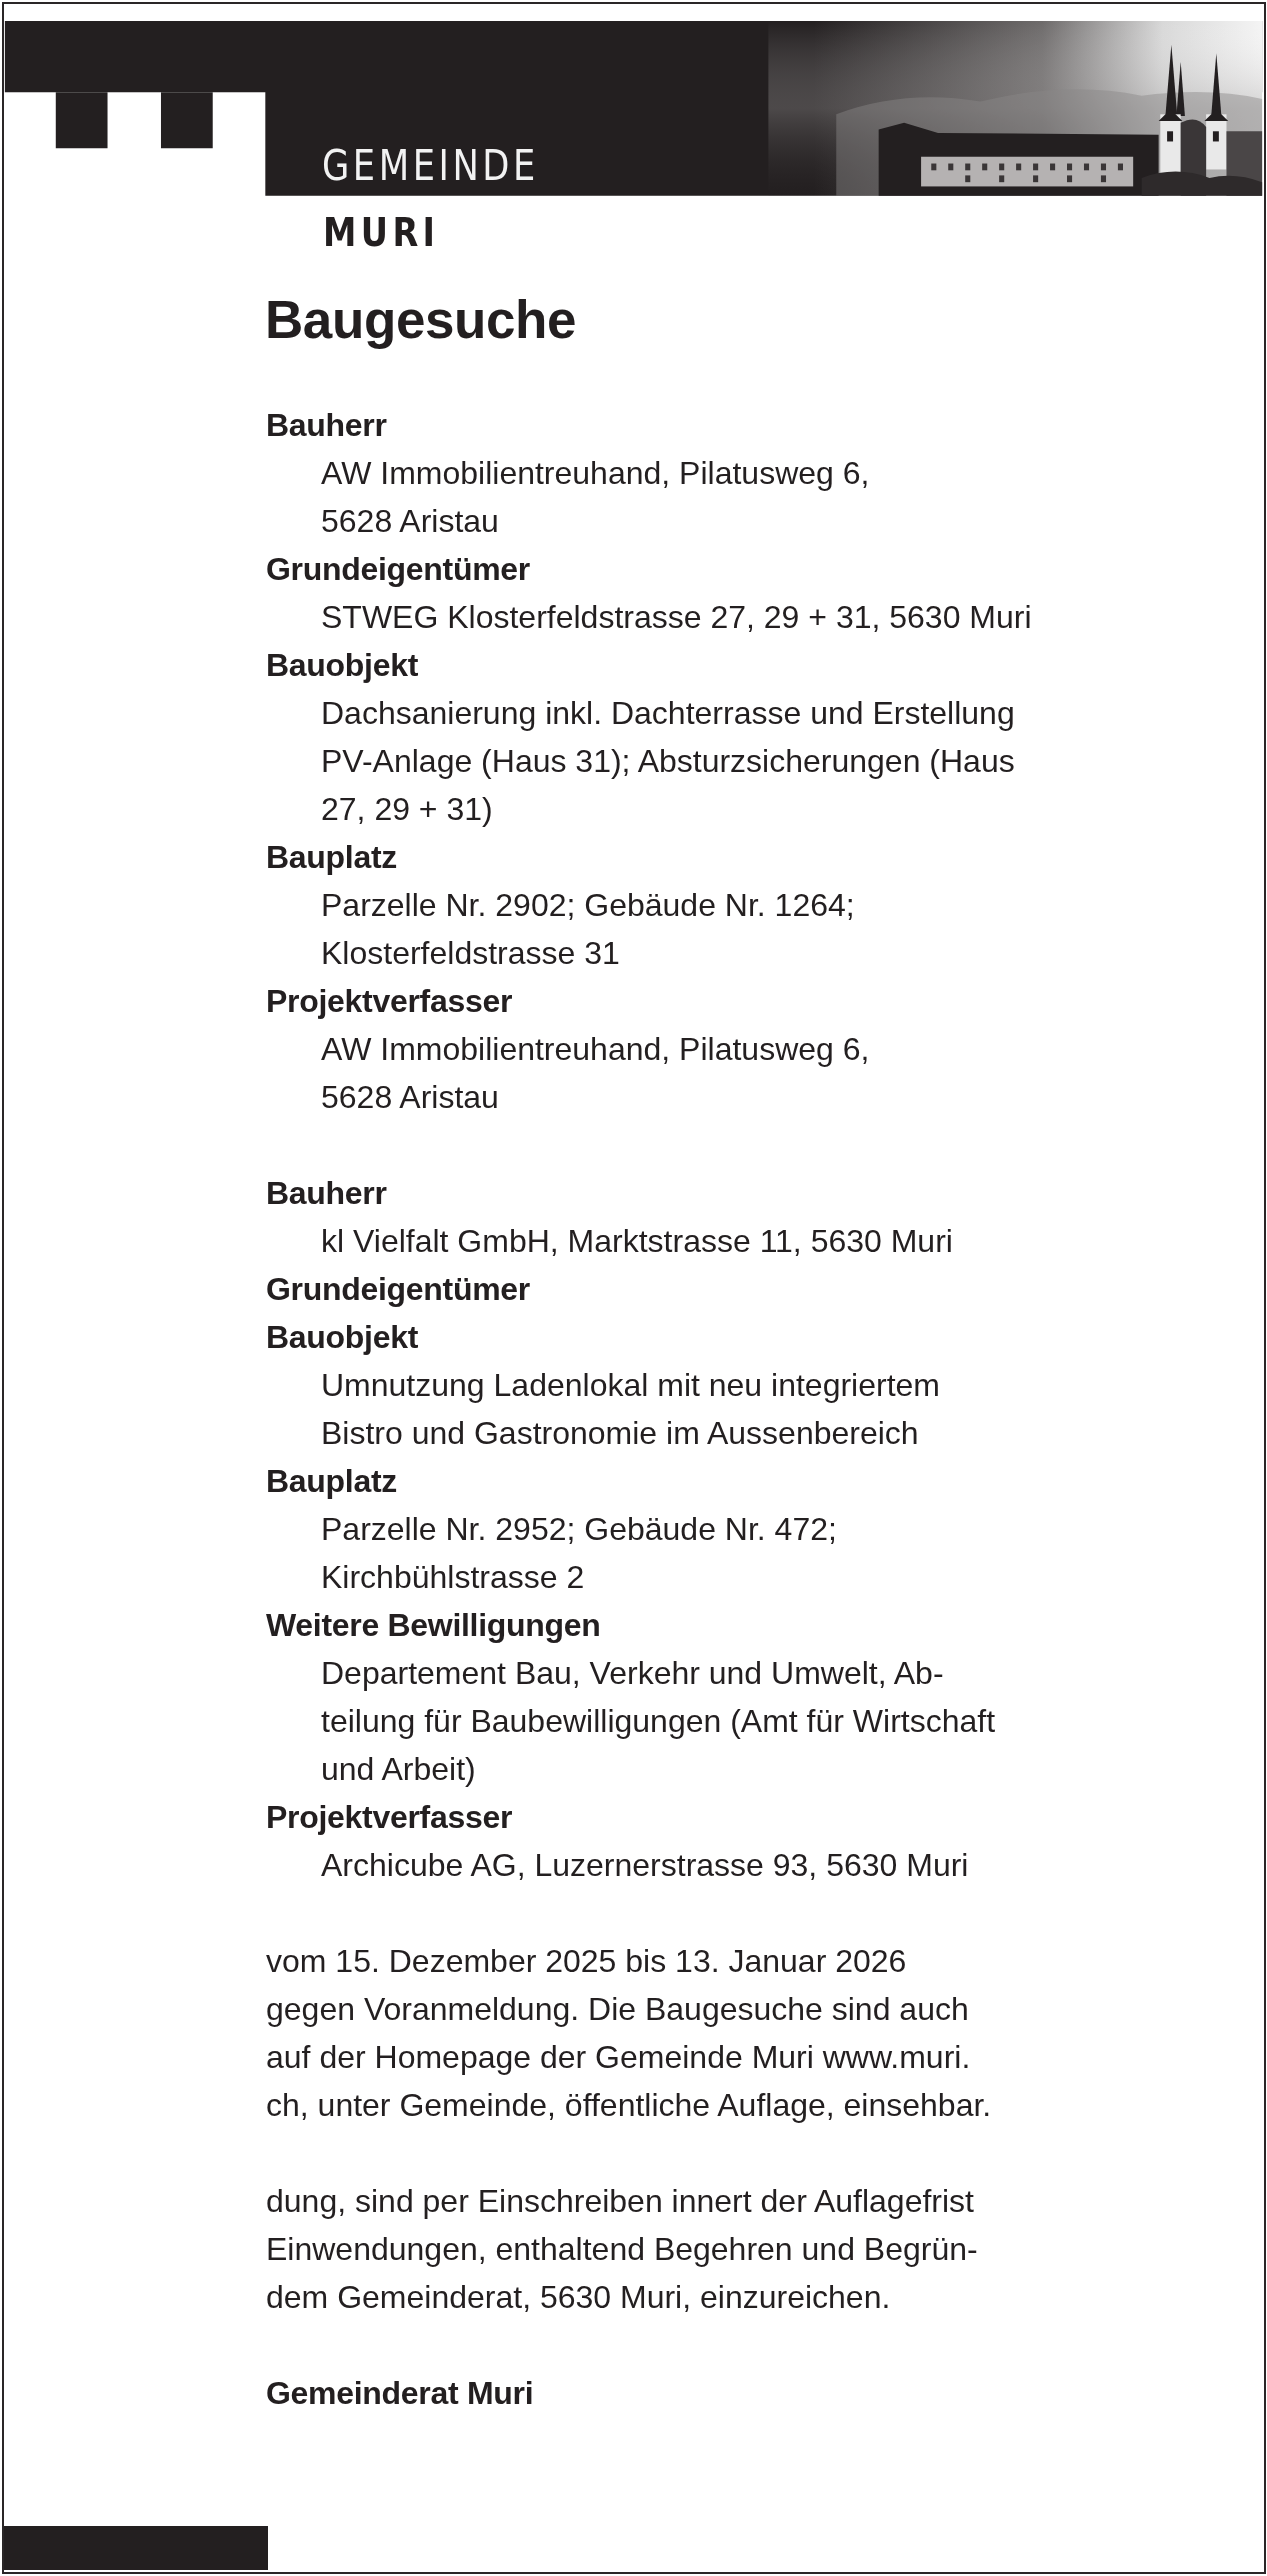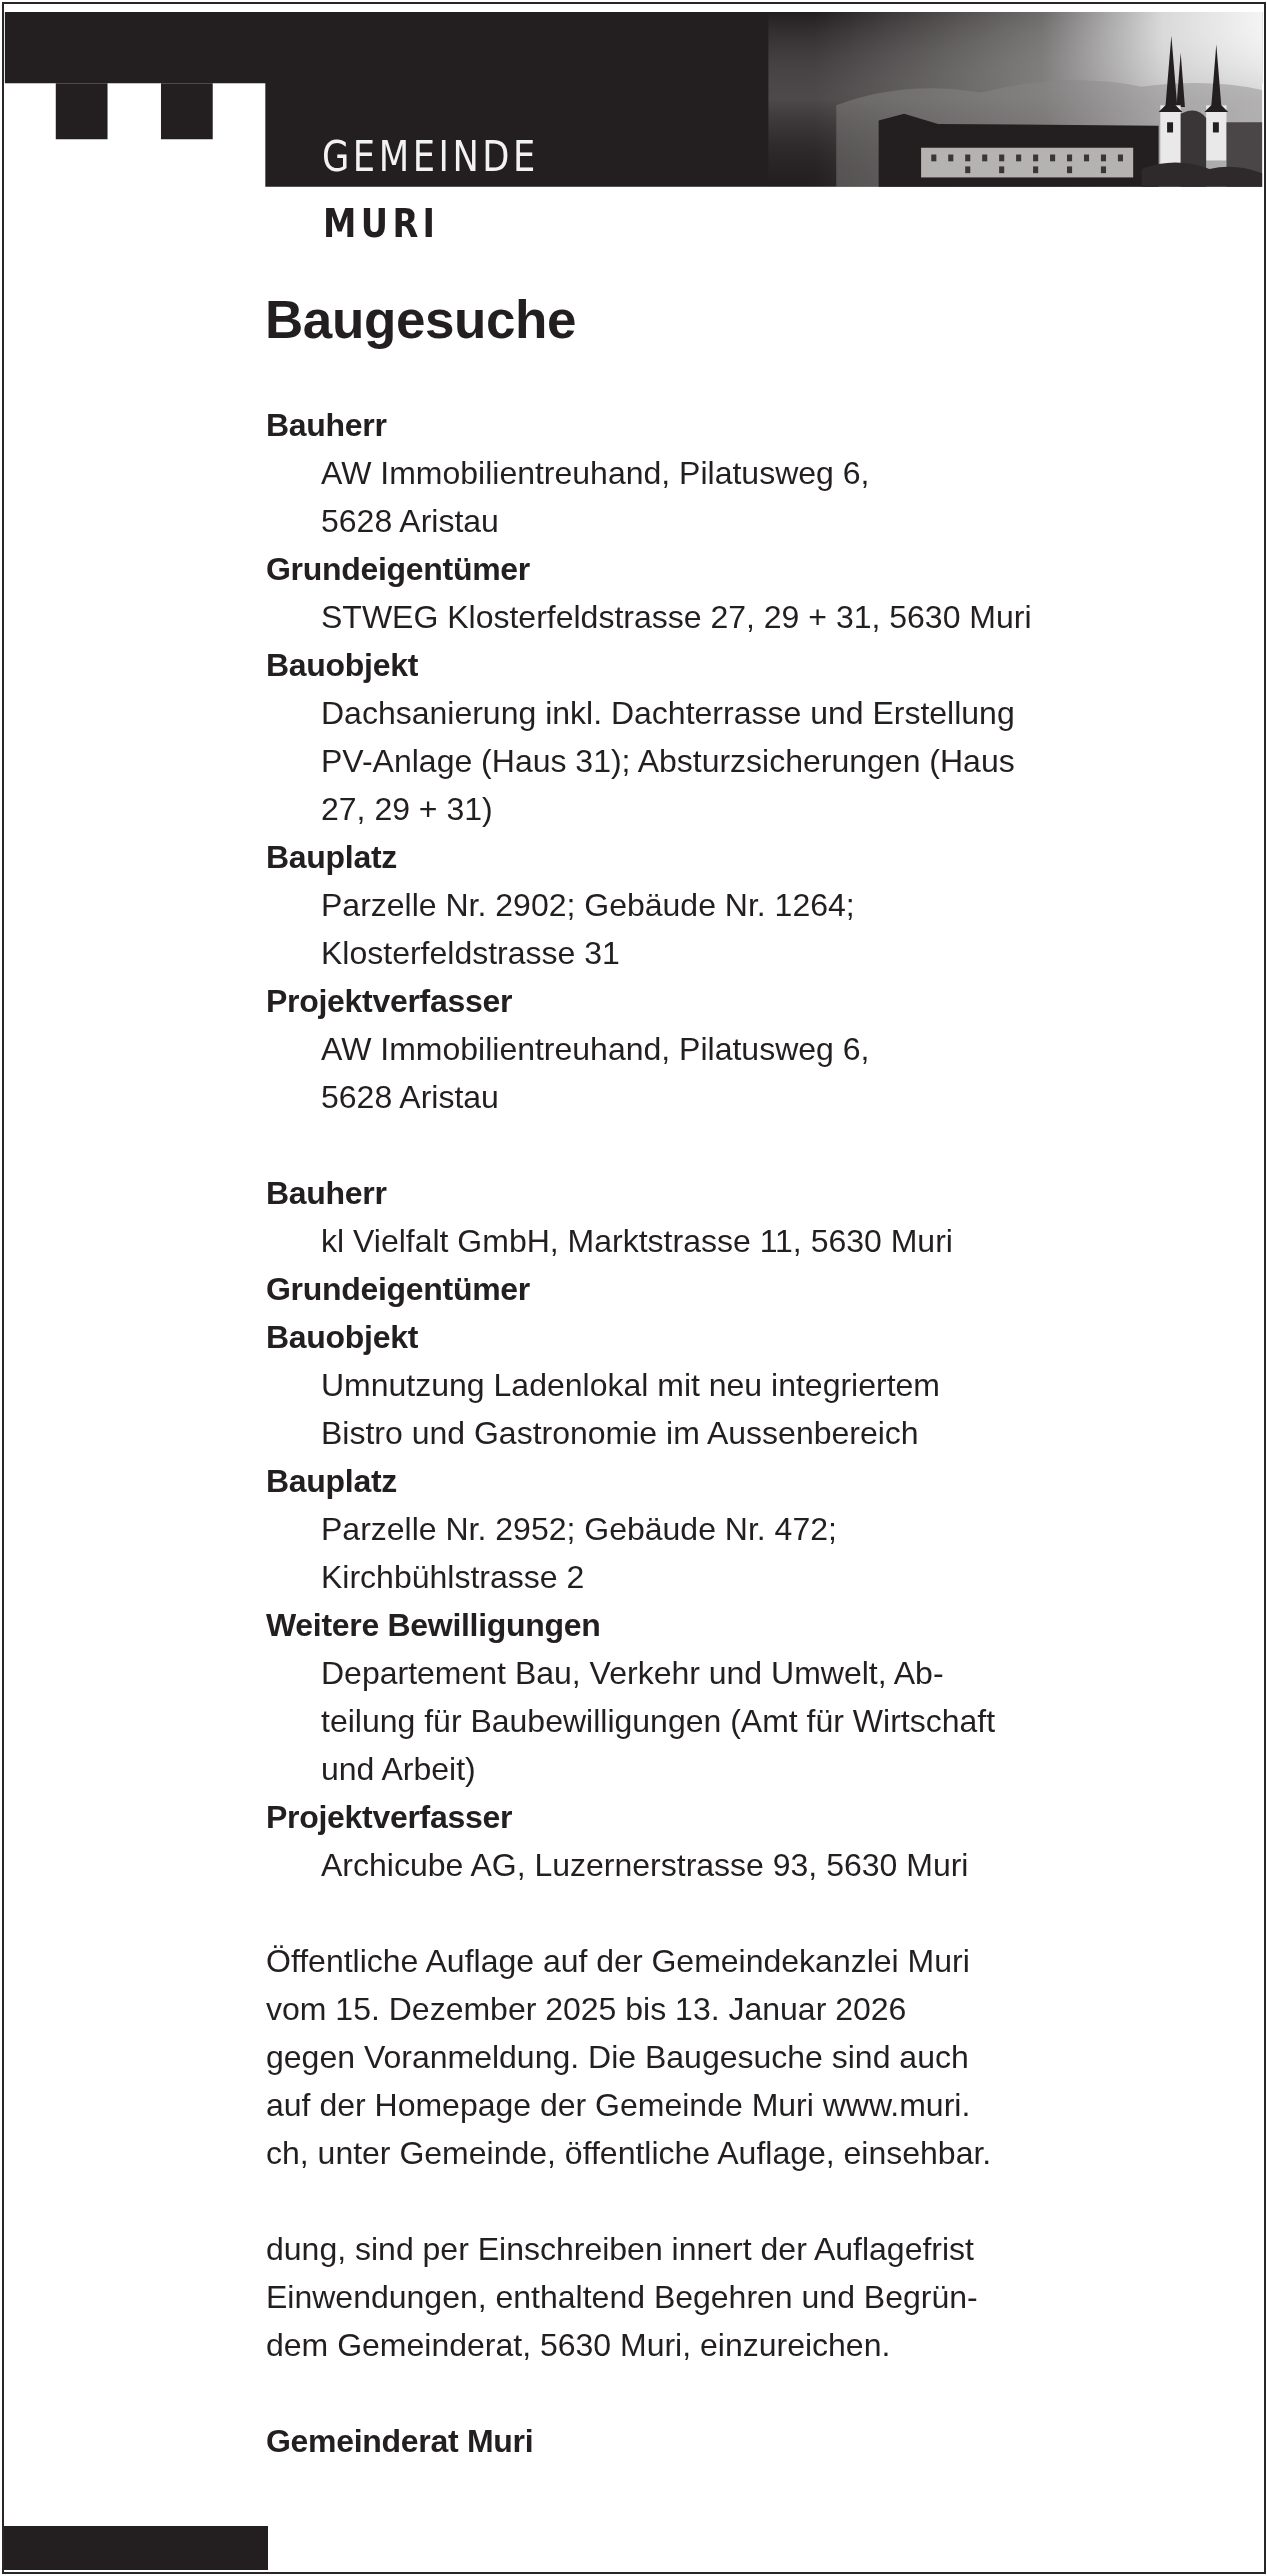--- a/index.html
+++ b/index.html
@@ -3,21 +3,21 @@
 <meta charset="utf-8">
 <style>
   html, body { margin: 0; padding: 0; background: #ffffff; }
   body { width: 1267px; height: 2576px; position: relative; overflow: hidden;
          font-family: "Liberation Sans", sans-serif; color: #231f20; }
 
   .frame { position: absolute; left: 1.7px; top: 1.7px; width: 1260px; height: 2568px;
            border: 2.5px solid #2a2627; border-top-width: 2.5px; box-sizing: content-box; }
 
   
-  .hdr { position: absolute; left: 4.2px; top: 12px; width: 1025px; height: 179px; }
+  .hdr { position: absolute; left: 4.2px; top: 21px; width: 1025px; height: 179px; }
   .hdr svg { display: block; }
   .gemeinde { position: absolute; left: 318px; top: 124px; font-size: 42px; line-height: 42px;
               font-weight: normal; letter-spacing: 4.2px; color: #f2f2f2; font-family: "DejaVu Sans", sans-serif;
               transform: scaleX(0.84); transform-origin: left top; }
   .muri { position: absolute; left: 319px; top: 192px; font-size: 39px; line-height: 39px;
           font-weight: bold; letter-spacing: 5.1px; color: #231f20; font-family: "DejaVu Sans", sans-serif;
           transform: scaleX(0.86); transform-origin: left top; }
 
   
   .title { position: absolute; left: 265px; top: 284px; font-size: 53px; line-height: 71px;
@@ -158,21 +158,20 @@
       <span class="ln">teilung für Baubewilligungen (Amt für Wirtschaft</span>
       <span class="ln">und Arbeit)</span>
     </span>
     <span class="label">Projektverfasser</span>
     <span class="value">
       <span class="ln">Archicube AG, Luzernerstrasse 93, 5630 Muri</span>
     </span>
   </div>
 
   <div class="para">
-    <span class="ln">Öffentliche Auflage auf der Gemeindekanzlei Muri</span>
     <span class="ln">vom 15. Dezember 2025 bis 13. Januar 2026</span>
     <span class="ln">gegen Voranmeldung. Die Baugesuche sind auch</span>
     <span class="ln">auf der Homepage der Gemeinde Muri www.muri.</span>
     <span class="ln">ch, unter Gemeinde, öffentliche Auflage, einsehbar.</span>
   </div>
 
   <div class="para">
     <span class="ln">dung, sind per Einschreiben innert der Auflagefrist</span>
     <span class="ln">Einwendungen, enthaltend Begehren und Begrün-</span>
     <span class="ln">dem Gemeinderat, 5630 Muri, einzureichen.</span>

